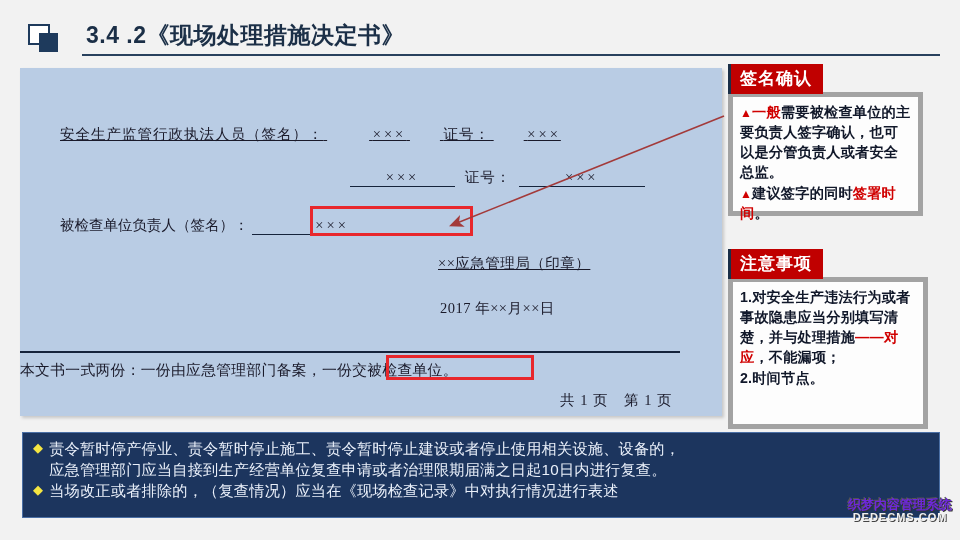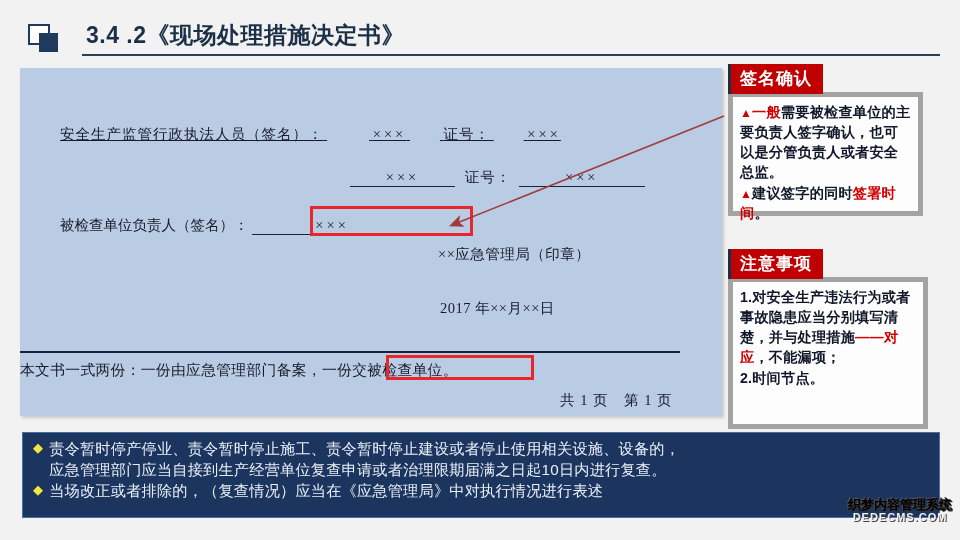--- a/index.html
+++ b/index.html
@@ -43,21 +43,21 @@
   .lbl2{margin:0 4px 0 6px;letter-spacing:1px;}
 
   .row-resp{position:absolute;left:40px;top:148px;font-size:14.5px;white-space:nowrap;}
   .ul-c{display:inline-block;width:148px;border-bottom:1.3px solid #15233b;text-align:center;letter-spacing:3px;padding-left:6px;}
 
   .redbox-sign{
     position:absolute;left:290px;top:138px;width:163px;height:30px;
     border:3.5px solid #e8272c;box-sizing:border-box;
   }
 
-  .row-org{position:absolute;left:418px;top:177px;font-size:14.5px;letter-spacing:.5px;white-space:nowrap;}
+  .row-org{position:absolute;left:418px;top:186px;font-size:14.5px;letter-spacing:.5px;white-space:nowrap;text-decoration:underline;}
   .row-date{position:absolute;left:420px;top:231px;font-size:14.5px;letter-spacing:.5px;white-space:nowrap;}
 
   .rule-thick{position:absolute;left:0px;top:283px;width:660px;height:2px;background:#15233b;}
 
   .row-note{position:absolute;left:0px;top:293px;font-size:14.8px;letter-spacing:.3px;white-space:nowrap;}
   .redbox-note{
     position:absolute;left:366px;top:287px;width:148px;height:25px;
     border:3px solid #e8272c;box-sizing:border-box;
   }
   .row-pages{position:absolute;left:540px;top:323px;font-size:14.5px;letter-spacing:1px;white-space:nowrap;}
@@ -103,21 +103,21 @@
   .dia{
     color:#f5e642;font-size:13px;margin-right:6px;line-height:1.35;
     flex:0 0 auto;
   }
   .b-text{flex:1 1 auto;}
   .b-text p{margin:0;}
 
   
   .wm{position:absolute;left:846px;top:498px;width:108px;text-align:center;}
   .wm .w1{
-    font-size:13px;font-weight:bold;color:#000000;
+    font-size:13px;font-weight:bold;color:#6d28d9;
     letter-spacing:0px;line-height:1;
     text-shadow:1px 1px 0 #333,-1px -1px 0 #555;
   }
   .wm .w2{
     font-size:11px;font-weight:bold;color:#f0f0f0;letter-spacing:1px;
     line-height:1.2;text-shadow:1px 1px 0 #444;
   }
 </style>
 </head>
 <body>
@@ -205,21 +205,21 @@
     <div class="b-item b-line">
       <span class="dia">◆</span>
       <span class="b-text">
         <p>责令暂时停产停业、责令暂时停止施工、责令暂时停止建设或者停止使用相关设施、设备的，</p>
         <p>应急管理部门应当自接到生产经营单位复查申请或者治理限期届满之日起10日内进行复查。</p>
       </span>
     </div>
     <div class="b-item b-line">
       <span class="dia">◆</span>
       <span class="b-text">
-        <p>当场改正或者排除的，（复查情况）应当在《应急管理局》中对执行情况进行表述</p>
+        <p>当场改正或者排除的，（复查情况）应当在《现场检查记录》中对执行情况进行表述</p>
       </span>
     </div>
   </div>
 
   <div class="wm">
     <div class="w1">织梦内容管理系统</div>
     <div class="w2">DEDECMS.COM</div>
   </div>
 
 </div>

